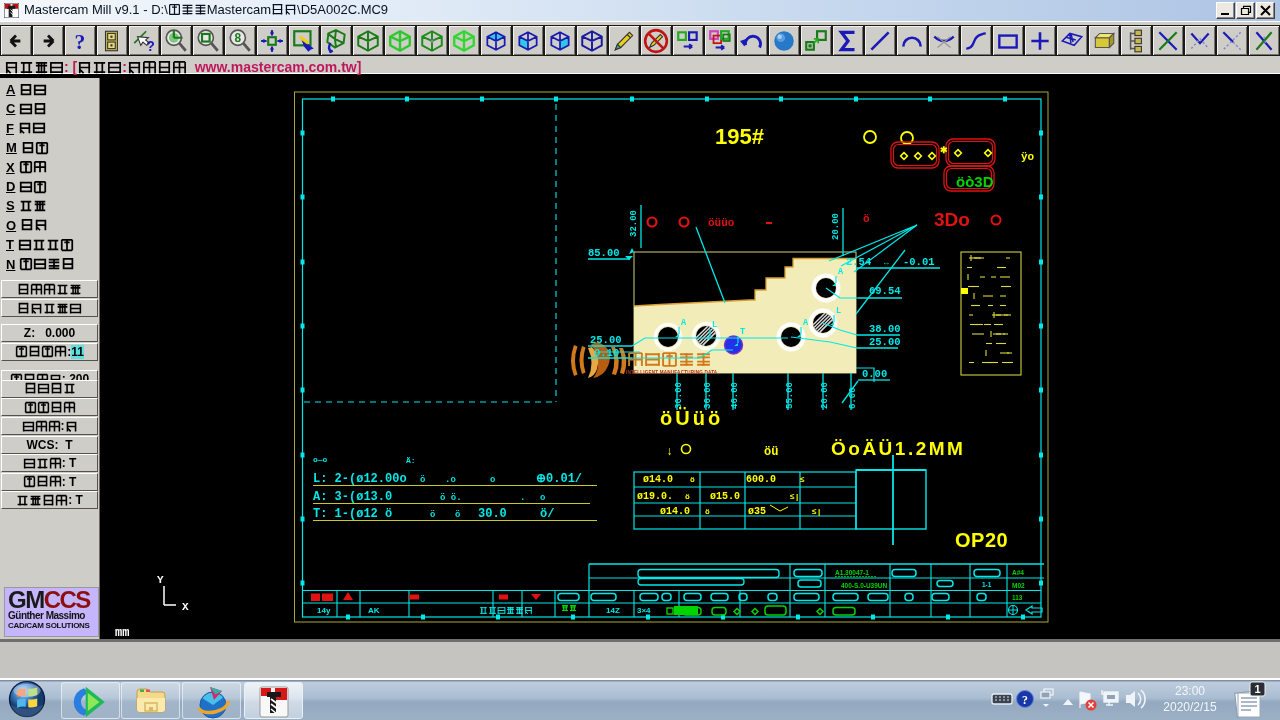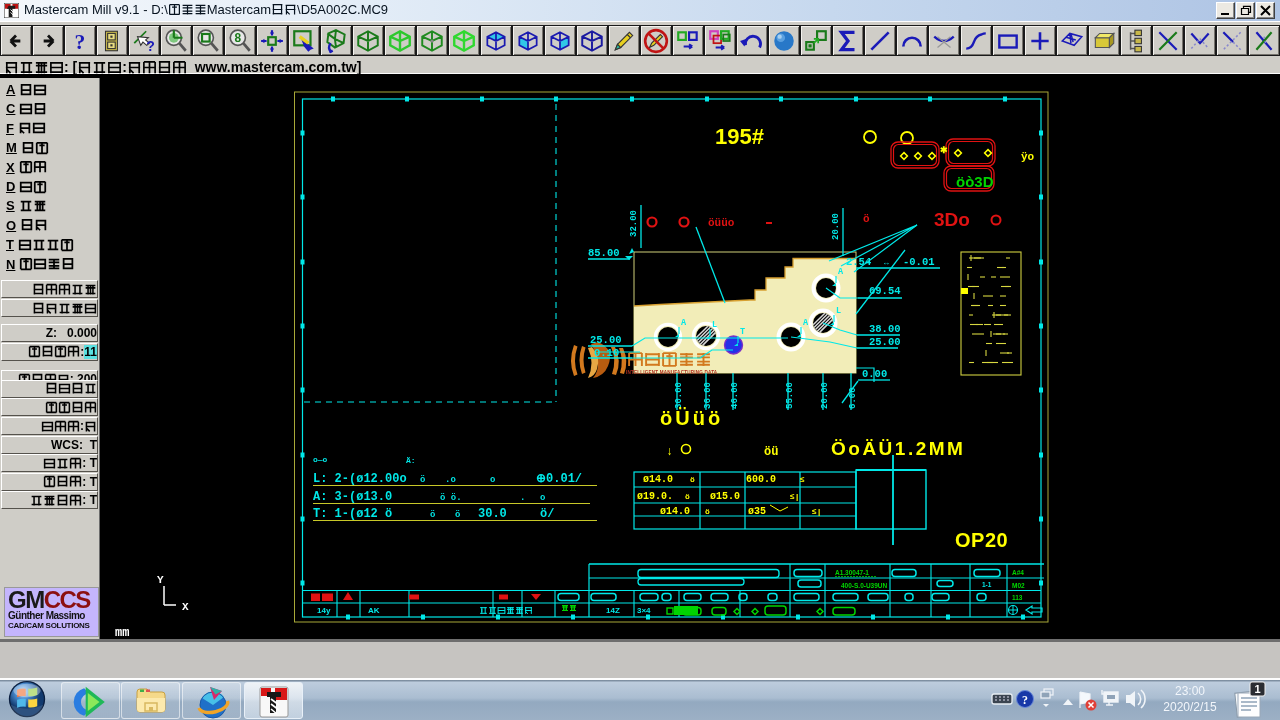--- a/index.html
+++ b/index.html
@@ -3,25 +3,25 @@
 *{margin:0;padding:0;box-sizing:border-box}
 html,body{width:1280px;height:720px;overflow:hidden;background:#000;font-family:"Liberation Sans",sans-serif}
 #root{position:relative;width:1280px;height:720px}
 .abs{position:absolute}
 #title{left:0;top:0;width:1280px;height:21px;background:linear-gradient(90deg,#f4f7fb 0%,#e2ecf7 30%,#c6d8ee 65%,#aec4e4 100%);}
 #title .txt{position:absolute;left:24px;top:2px;font-size:13px;color:#06121f;white-space:nowrap}
 .wbtn{position:absolute;top:2px;width:19px;height:17px;background:#ece9e2;border:1px solid #fff;border-right-color:#404040;border-bottom-color:#404040;box-shadow:inset -1px -1px 0 #888}
 #toolbar{left:0;top:21px;width:1280px;height:35px;background:#cfcdc7;border-top:1px solid #fff}
 .tbtn{position:absolute;top:3px;width:32px;height:31px;background:#cfcdc7;border:1px solid #1a1a1a;box-shadow:inset 1px 1px 0 #f4f2ee, inset -1px -1px 0 #75726c}
 .tbtn svg{position:absolute;left:2px;top:2px}
-#prompt{left:0;top:56px;width:1280px;height:18px;background:#cfcdc7;border-bottom:1px solid #fdfdfd;font-weight:bold;font-size:14px;color:#000000;padding:3px 0 0 4px;white-space:nowrap}
+#prompt{left:0;top:56px;width:1280px;height:18px;background:#cfcdc7;border-bottom:1px solid #fdfdfd;font-weight:bold;font-size:14px;color:#be185d;padding:3px 0 0 4px;white-space:nowrap}
 #side{left:0;top:78px;width:100px;height:561px;background:#cfcdc7;border-right:1px solid #6b6b6b}
 .mi{position:absolute;left:6px;font-weight:bold;font-size:13px;color:#000;white-space:nowrap}
 .mi b{text-decoration:underline;font-family:"Liberation Sans";margin-right:4px}
-.sbtn{position:absolute;left:1px;width:97px;height:18px;background:#cfcdc7;border:1px solid #fff;border-right-color:#55524c;border-bottom-color:#55524c;font-weight:bold;font-size:12px;color:#000;text-align:right;white-space:nowrap;padding-top:1px}
+.sbtn{position:absolute;left:1px;width:97px;height:18px;background:#cfcdc7;border:1px solid #fff;border-right-color:#55524c;border-bottom-color:#55524c;font-weight:bold;font-size:12px;color:#000;text-align:center;white-space:nowrap;padding-top:1px}
 #gmccs{position:absolute;left:4px;top:509px;width:95px;height:50px;background:#c4b5fd;border:1px solid #999;text-align:left;padding:1px 0 0 3px}
 #gmccs .l1{font-size:24px;font-weight:bold;letter-spacing:-1.5px;line-height:22px;color:#1a1a1a}
 #gmccs .l1 span{color:#8c1010}
 #gmccs .l2{font-size:10px;font-weight:bold;letter-spacing:-0.5px;line-height:10px;color:#111}
 #gmccs .l3{font-size:8px;font-weight:bold;letter-spacing:-0.3px;line-height:9px;color:#111}
 #cv{left:100px;top:78px;width:1180px;height:561px;background:#000}
 #divider{left:0;top:639px;width:1280px;height:3px;background:#6e6e6e}
 #status{left:0;top:642px;width:1280px;height:38px;background:#c6c4c1;border-bottom:2px solid #fdfdfd}
 #taskbar{left:0;top:680px;width:1280px;height:40px;background:linear-gradient(#6e7f92 0%,#bdccdd 6%,#aabdd1 45%,#93a9c0 55%,#9cb0c5 100%)}
 .tkbtn{position:absolute;top:2px;width:59px;height:37px;border:1px solid rgba(255,255,255,0.55);border-radius:3px;background:linear-gradient(rgba(255,255,255,0.25),rgba(255,255,255,0.05))}

